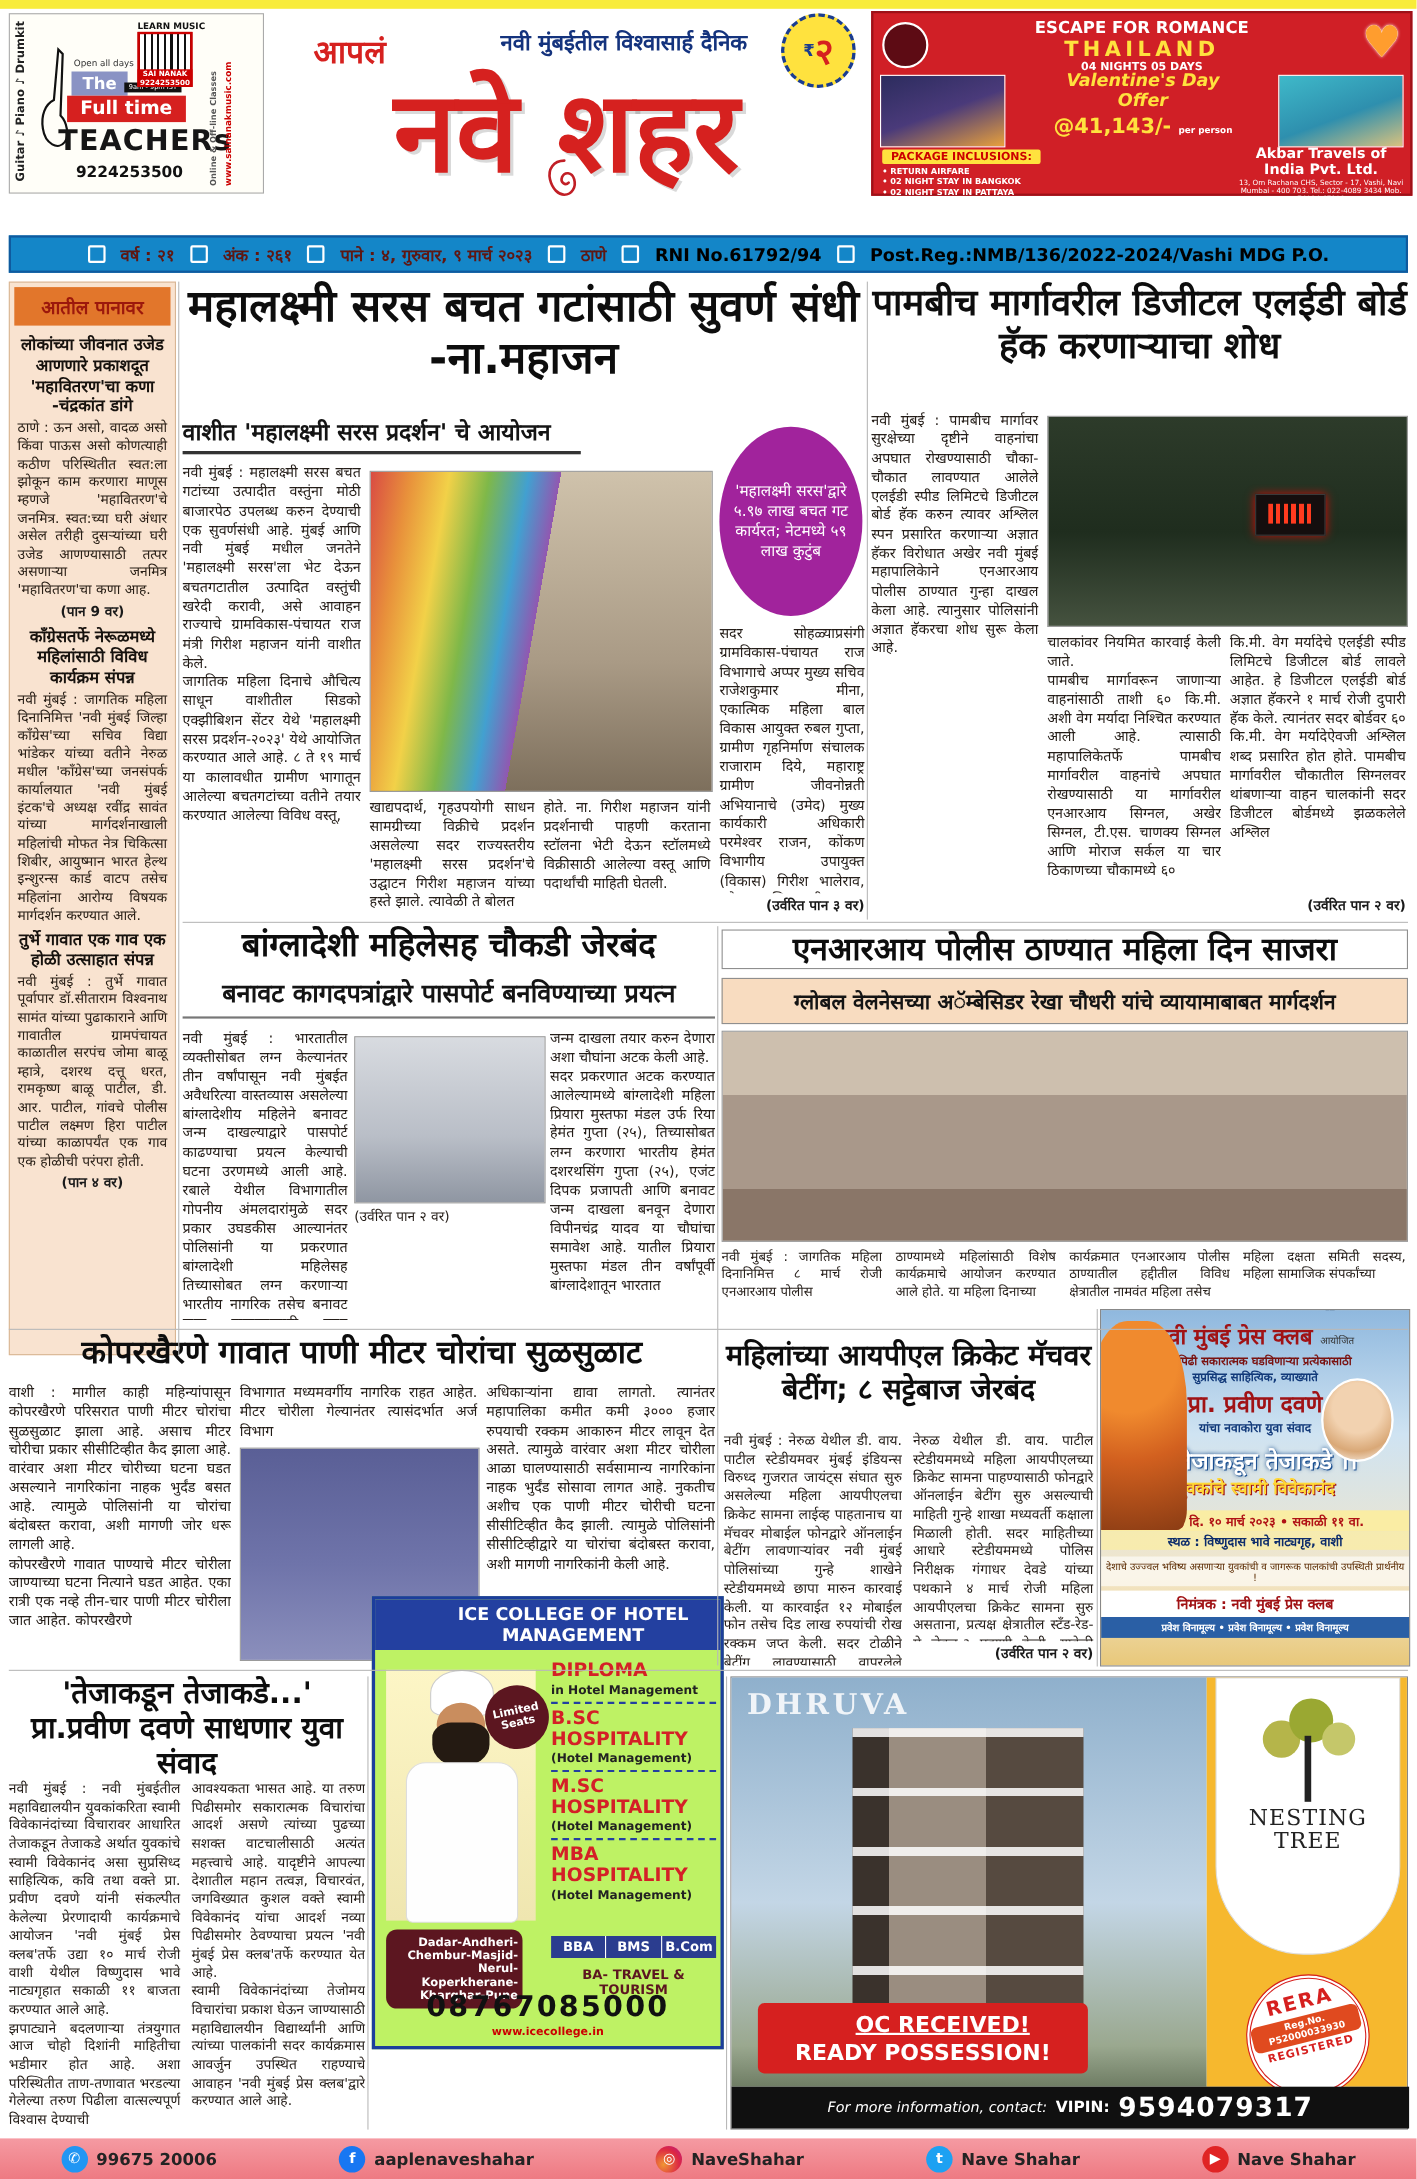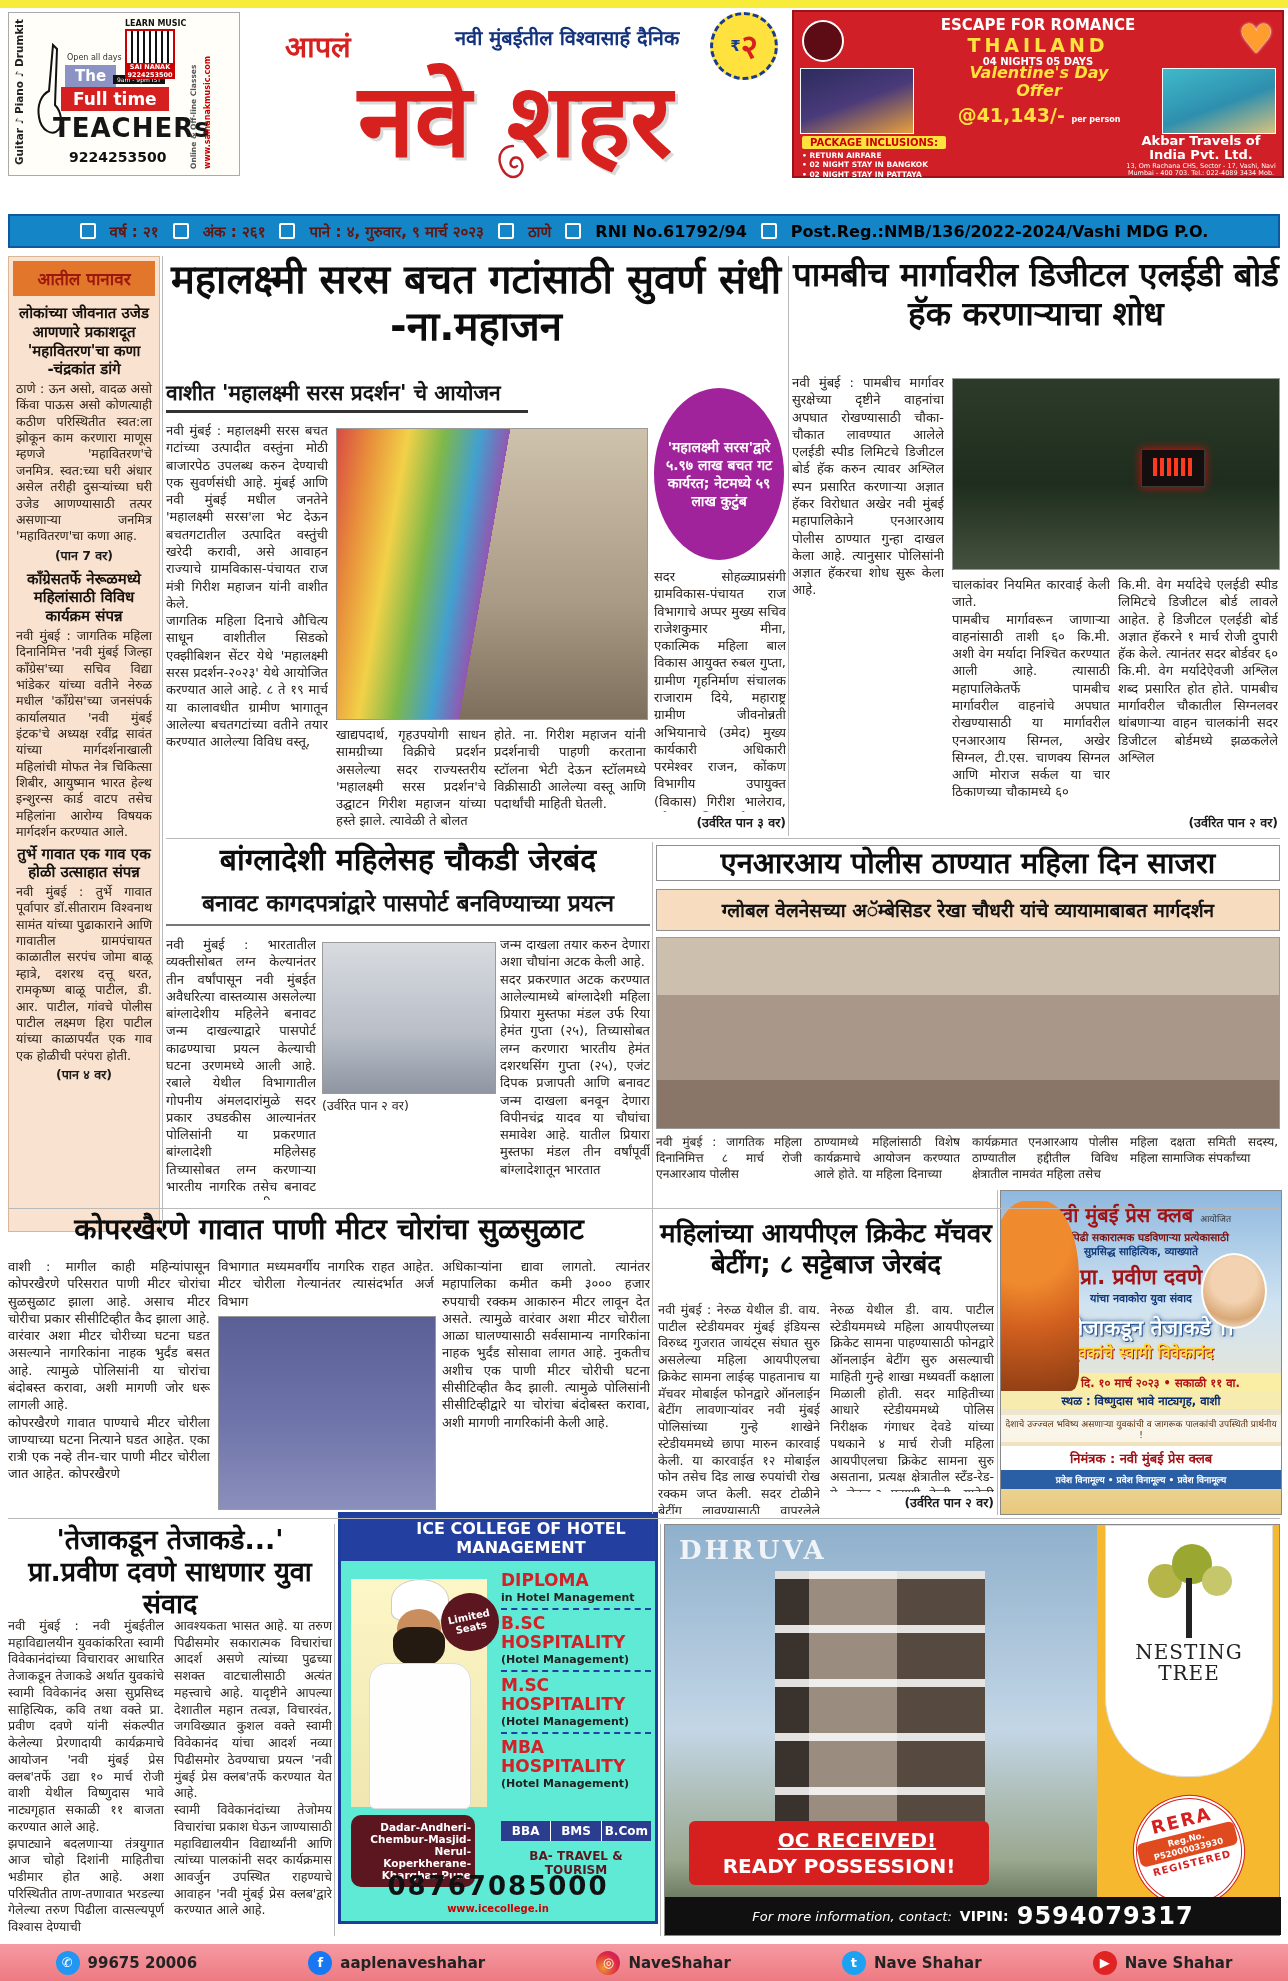--- a/index.html
+++ b/index.html
@@ -59,42 +59,42 @@
   
   #sidebar{left:8px;top:256px;width:152px;height:976px;background:#f9e3d0;border:1px solid #d9b694;box-sizing:border-box;}
   #sidebar .hd{background:#e2762b;color:#9c180c;font-weight:bold;font-size:17px;text-align:center;padding:6px 2px;margin:4px;}
   #sidebar .stitle{font-weight:bold;font-size:15px;text-align:center;line-height:1.25;padding:4px 6px 2px;color:#17120e;}
   #sidebar .sbody{font-size:12.6px;line-height:1.3;text-align:justify;padding:0 7px;color:#2a2017;}
   #sidebar .smore{font-weight:bold;text-align:center;font-size:12.5px;padding:2px 0;}
   
   .headline{position:absolute;font-weight:900;color:#0d0d0d;text-align:center;line-height:1.18;}
   .subhead{position:absolute;font-weight:bold;color:#141414;}
   
-  #lead-circle{position:absolute;left:488px;top:132px;width:130px;height:172px;background:#a1239c;border-radius:50%;color:#fff;font-weight:bold;font-size:14px;display:flex;align-items:center;justify-content:center;text-align:center;padding:8px;box-sizing:border-box;line-height:1.3;}
+  #lead-circle{position:absolute;left:488px;top:132px;width:130px;height:172px;background:#a1239c;border-radius:50%;color:#fff;font-weight:normal;font-size:14px;display:flex;align-items:center;justify-content:center;text-align:center;padding:8px;box-sizing:border-box;line-height:1.3;}
   
   #nri-article .box{position:absolute;border:1px solid #8f8f8f;}
   
   #pressclub-ad{left:1000px;top:1190px;width:282px;height:325px;background:linear-gradient(180deg,#8fb8de 0%,#cfe3f2 35%,#f3e6c8 75%,#e8c87a 100%);border:1px solid #888;box-sizing:border-box;overflow:hidden;text-align:center;}
   #pressclub-ad .swami{position:absolute;left:-12px;top:10px;width:90px;height:190px;background:radial-gradient(circle at 40% 20%, #f08a2e 0 28%, #d2601f 55%, #8a3c14 100%);border-radius:40% 40% 10% 10%;}
   #pressclub-ad .spk{position:absolute;right:14px;top:62px;width:62px;height:72px;border-radius:50%;background:radial-gradient(circle at 50% 35%, #f2d2b0 0 40%, #d9a877 70%, #fff 100%);border:2px solid #fff;}
   #pressclub-ad .t1{margin-top:10px;color:#a01215;font-weight:900;font-size:20px;}
   #pressclub-ad .t1 small{color:#333;font-size:9px;font-weight:normal;}
   #pressclub-ad .l1{color:#7a1210;font-weight:bold;font-size:10.5px;margin-top:2px;}
   #pressclub-ad .l2{color:#123a7a;font-weight:bold;font-size:10.5px;}
   #pressclub-ad .speaker{color:#a01215;font-weight:900;font-size:21px;margin-top:4px;}
   #pressclub-ad .l3{color:#123a7a;font-weight:bold;font-size:11px;}
   #pressclub-ad .prog{color:#fff;font-weight:900;font-size:21px;margin-top:8px;text-shadow:0 0 4px #1a4e8f,1px 1px 0 #1a4e8f;}
   #pressclub-ad .progsub{color:#ffd835;font-weight:900;font-size:16px;text-shadow:1px 1px 0 #a01215;}
   #pressclub-ad .dt{background:rgba(252,238,160,0.92);color:#b01215;font-weight:bold;font-size:11.5px;margin-top:10px;padding:2px 0;}
   #pressclub-ad .venue{color:#0d2c6b;font-weight:bold;font-size:11.5px;padding:1px 0;background:rgba(252,238,160,0.7);}
   #pressclub-ad .note{font-size:9px;color:#5a2a00;background:rgba(255,255,255,0.6);margin-top:6px;padding:2px 4px;}
   #pressclub-ad .inv{background:#fff;color:#a01215;font-weight:bold;font-size:13px;margin-top:4px;padding:3px 0;}
   #pressclub-ad .free{background:#2a5fa5;color:#fff;font-size:9px;font-weight:bold;padding:3px 0;}
   
-  #ice-ad{left:338px;top:1512px;width:320px;height:412px;background:#5eead4;border:3px solid #1c3e9c;box-sizing:border-box;}
+  #ice-ad{left:338px;top:1451px;width:320px;height:412px;background:#bef264;border:3px solid #1c3e9c;box-sizing:border-box;}
   #ice-ad .hd{background:#2340a0;color:#fff;font-weight:900;font-size:16px;text-align:center;padding:4px 4px 4px 50px;line-height:1.2;position:relative;}
   #ice-ad .chef{position:absolute;left:10px;top:64px;width:136px;height:228px;background:linear-gradient(180deg,#fdf6c6 0%,#efe6b0 100%);}
   #ice-ad .turban{position:absolute;left:40px;top:0px;width:56px;height:40px;background:#fff;border-radius:50% 50% 20% 20%;border:1px solid #ccc;}
   #ice-ad .face{position:absolute;left:46px;top:30px;width:44px;height:40px;background:#c98d5e;border-radius:50%;}
   #ice-ad .beard{position:absolute;left:42px;top:48px;width:52px;height:40px;background:#241a12;border-radius:40% 40% 60% 60%;}
   #ice-ad .coat{position:absolute;left:18px;top:84px;width:100px;height:144px;background:#fefefe;border-radius:18px 18px 6px 6px;border:1px solid #ddd;}
   #ice-ad .badge{position:absolute;left:100px;top:78px;width:58px;height:58px;border-radius:50%;background:#5c1620;color:#fff;font-size:10px;font-weight:bold;display:flex;align-items:center;justify-content:center;text-align:center;transform:rotate(-12deg);}
   #ice-ad .courses{position:absolute;left:160px;top:56px;width:150px;text-align:left;}
   #ice-ad .c-big{color:#d42027;font-weight:900;font-size:17px;line-height:1.15;}
   #ice-ad .c-sub{color:#222;font-weight:bold;font-size:11px;}
@@ -215,21 +215,21 @@
     <span class="sq"></span>
     <span class="en">RNI No.61792/94</span>
     <span class="sq"></span>
     <span class="en">Post.Reg.:NMB/136/2022-2024/Vashi MDG P.O.</span>
   </div>
 
   <div class="abs" id="sidebar">
     <div class="hd">आतील पानावर</div>
     <div class="stitle">लोकांच्या जीवनात उजेड आणणारे प्रकाशदूत 'महावितरण'चा कणा -चंद्रकांत डांगे</div>
     <div class="sbody">ठाणे : ऊन असो, वादळ असो किंवा पाऊस असो कोणत्याही कठीण परिस्थितीत स्वत:ला झोकून काम करणारा माणूस म्हणजे 'महावितरण'चे जनमित्र. स्वत:च्या घरी अंधार असेल तरीही दुसऱ्यांच्या घरी उजेड आणण्यासाठी तत्पर असणाऱ्या जनमित्र 'महावितरण'चा कणा आह.</div>
-    <div class="smore">(पान 7 वर)</div>
+    <div class="smore">(पान 9 वर)</div>
     <div class="stitle">काँग्रेसतर्फे नेरूळमध्ये महिलांसाठी विविध कार्यक्रम संपन्न</div>
     <div class="sbody">नवी मुंबई : जागतिक महिला दिनानिमित्त 'नवी मुंबई जिल्हा काँग्रेस'च्या सचिव विद्या भांडेकर यांच्या वतीने नेरुळ मधील 'काँग्रेस'च्या जनसंपर्क कार्यालयात 'नवी मुंबई इंटक'चे अध्यक्ष रवींद्र सावंत यांच्या मार्गदर्शनाखाली महिलांची मोफत नेत्र चिकित्सा शिबीर, आयुष्मान भारत हेल्थ इन्शुरन्स कार्ड वाटप तसेच महिलांना आरोग्य विषयक मार्गदर्शन करण्यात आले.</div>
     <div class="stitle">तुर्भे गावात एक गाव एक होळी उत्साहात संपन्न</div>
     <div class="sbody">नवी मुंबई : तुर्भे गावात पूर्वापार डॉ.सीताराम विश्वनाथ सामंत यांच्या पुढाकाराने आणि गावातील ग्रामपंचायत काळातील सरपंच जोमा बाळू म्हात्रे, दशरथ दत्तू धरत, रामकृष्ण बाळू पाटील, डी. आर. पाटील, गांवचे पोलीस पाटील लक्ष्मण हिरा पाटील यांच्या काळापर्यंत एक गाव एक होळीची परंपरा होती.</div>
     <div class="smore">(पान ४ वर)</div>
   </div>
 
   <div class="abs" id="lead-article" style="left:166px;top:256px;width:620px;height:580px;">
     <div class="headline" style="left:0;top:0;width:620px;font-size:40px;">महालक्ष्मी सरस बचत गटांसाठी सुवर्ण संधी -ना.महाजन</div>
     <div class="subhead" style="left:0;top:122px;width:362px;font-size:21px;border-bottom:3px solid #333;padding-bottom:4px;">वाशीत 'महालक्ष्मी सरस प्रदर्शन' चे आयोजन</div>

